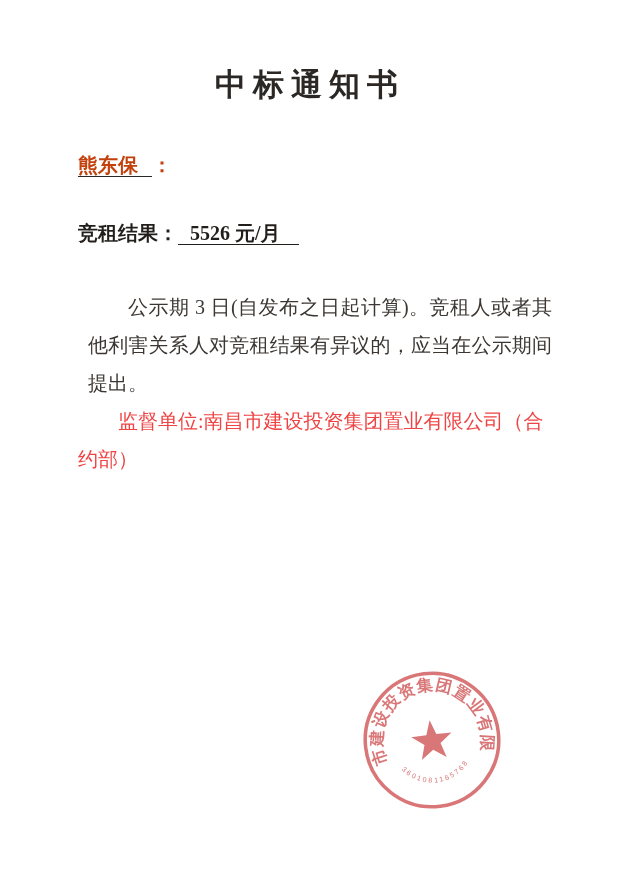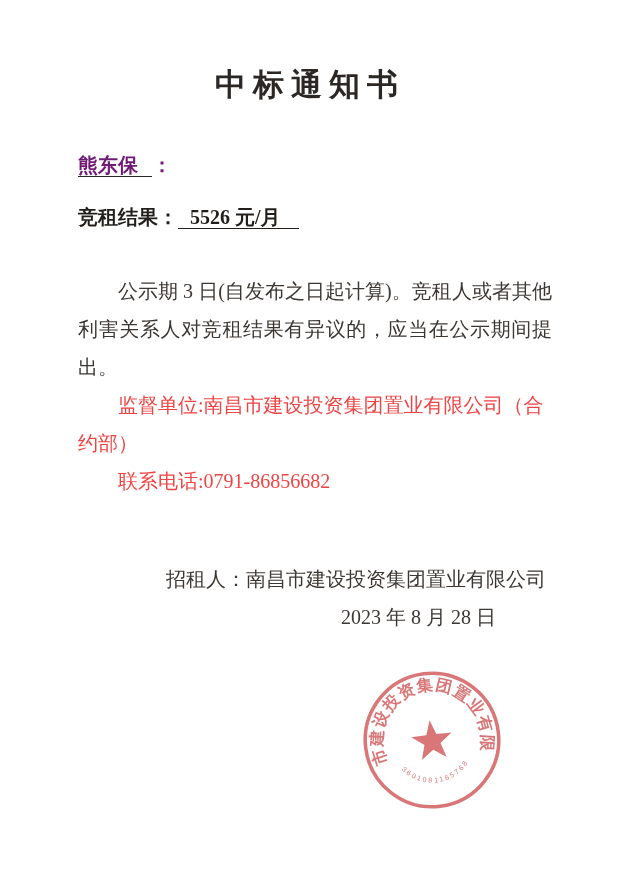--- a/index.html
+++ b/index.html
@@ -27,49 +27,50 @@
   .content{
     position:absolute;
     left:78px;
     width:474px;
     top:146px;
     font-size:20px;
     line-height:38px;
   }
   .addressee-line{
     font-weight:bold;
-    color:#701a75;
+    color:#c2410c;
     margin-bottom:2px;
   }
   .addressee-name{
     border-bottom:1.5px solid #2b2724;
     padding-right:14px;
   }
   .para{
     margin:0;
     text-align:justify;
     text-indent:2em;
     color:#3c3733;
   }
   .bold-underline{
     font-weight:bold;
     color:#211e1b;
     border-bottom:1.8px solid #211e1b;
   }
   .result-line{
-    margin-top:14px;
+    margin-top:30px;
     font-weight:bold;
     color:#211e1b;
   }
   .result-value{
     border-bottom:1.5px solid #211e1b;
     padding:0 18px 0 12px;
   }
   .para2{
     margin-top:36px;
+    margin-left:10px;
   }
   .info-line{
     text-indent:2em;
     color:#ef4444;
   }
   .signoff{
     margin-top:60px;
     text-align:right;
     color:#3c3733;
   }
@@ -117,28 +118,21 @@
 
 
     <div class="result-line">
       <span>竞租结果：</span><span class="result-value">5526 元/月</span>
     </div>
 
     <p class="para para2">公示期 3 日(自发布之日起计算)。竞租人或者其他利害关系人对竞租结果有异议的，应当在公示期间提出。</p>
 
     <div class="info-line">监督单位:南昌市建设投资集团置业有限公司（合约部）</div>
 
-    <div class="info-line">联系电话:0791-86856682</div>
 
-    <div class="signoff">
-      <div class="issuer-line">
-        <span>招租人：</span><span>南昌市建设投资集团置业有限公司</span>
-      </div>
-      <div class="date-line">2023 年 8 月 28 日</div>
-    </div>
 
   </div>
 
   <div class="seal">
     <svg viewBox="0 0 200 200" xmlns="http://www.w3.org/2000/svg" xmlns:xlink="http://www.w3.org/1999/xlink">
       <circle cx="100" cy="100" r="94" fill="none" stroke="currentColor" stroke-width="5"></circle>
       <path id="sealArcTop" d="M 34.2,123.9 A 70,70 0 1 1 165.8,123.9" fill="none"></path>
       <path id="sealArcBottom" d="M 54,138.6 A 60,60 0 0 0 146,138.6" fill="none"></path>
       <text class="seal-company-text" text-anchor="middle">
         <textPath href="#sealArcTop" xlink:href="#sealArcTop" startOffset="50%">南昌市建设投资集团置业有限公司</textPath>

